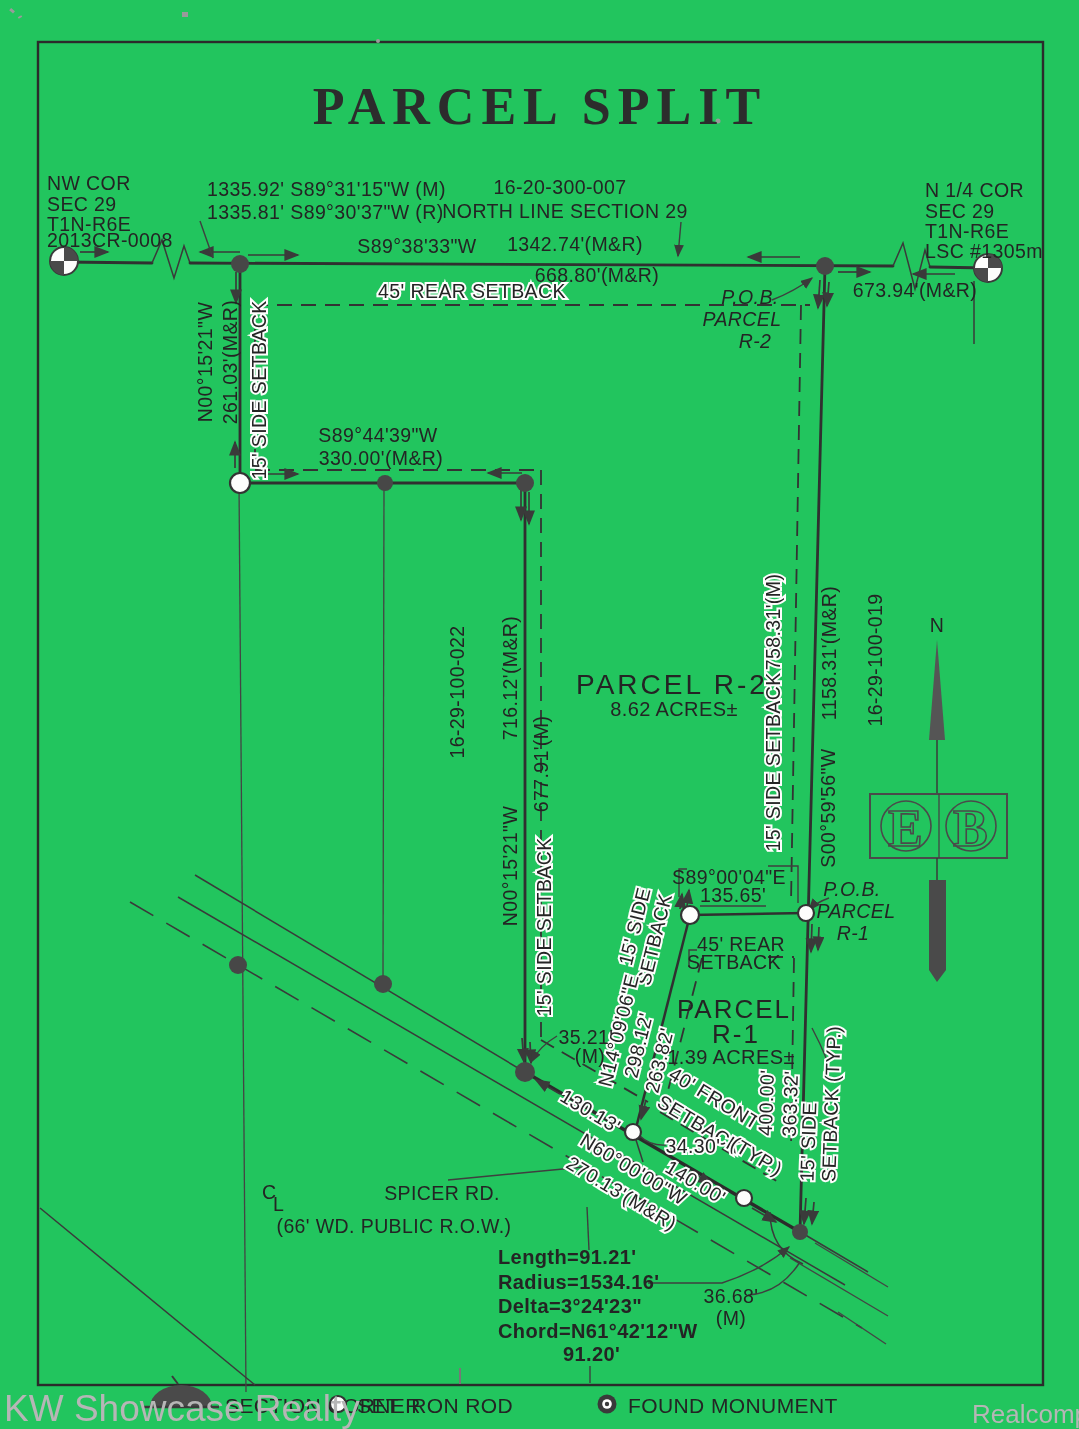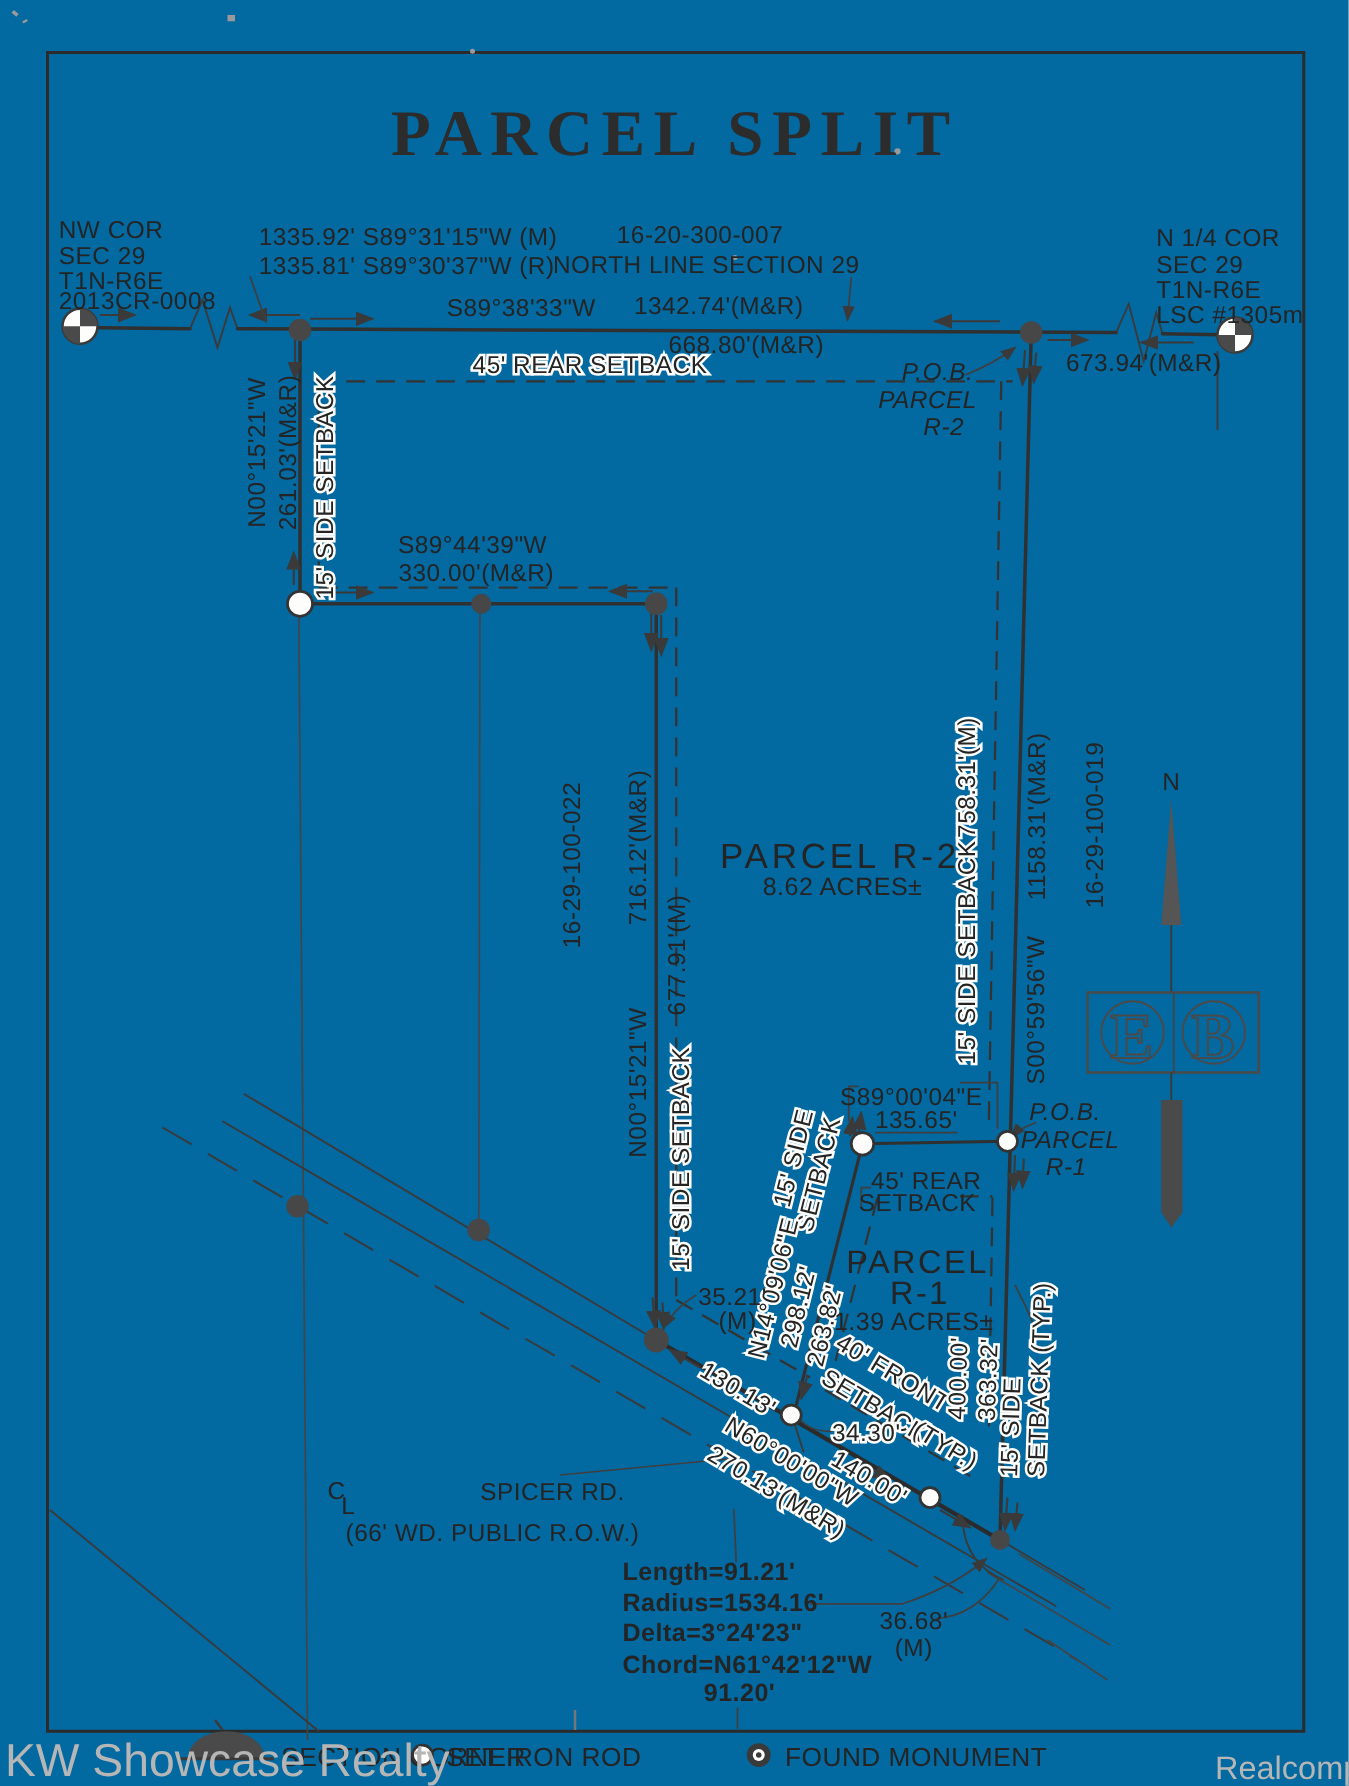--- a/index.html
+++ b/index.html
@@ -1,16 +1,16 @@
 <!DOCTYPE html>
 <html><head>
 <meta charset="utf-8">
 <style>
   html,body{margin:0;padding:0;background:#ffffff;}
-  #page{position:relative;width:1079px;height:1429px;background:#0369a1;overflow:hidden;}
+  #page{position:relative;width:1079px;height:1429px;background:#22c55e;overflow:hidden;}
   svg{position:absolute;left:0;top:0;}
   .t{font-family:"Liberation Sans",sans-serif;font-size:19.5px;fill:#242424;letter-spacing:.4px;}
   .tm{text-anchor:middle;} .f21{font-size:21px;} .f26{font-size:26px;letter-spacing:2px;}
   .f28{font-size:28px;letter-spacing:3px;} .f20{font-size:20px;}
   .it{font-style:italic;}
   .bld{font-weight:bold;}
   .halo{paint-order:stroke;stroke:#fdfdfc;stroke-width:4px;}
   .title{font-family:"Liberation Serif",serif;font-size:52px;font-weight:600;letter-spacing:7px;fill:#2c2c2c;}
   .wm{font-family:"Liberation Sans",sans-serif;fill:#b6b6b6;}
   .ln{stroke:#303030;stroke-width:2.8;fill:none;stroke-linecap:round;}

